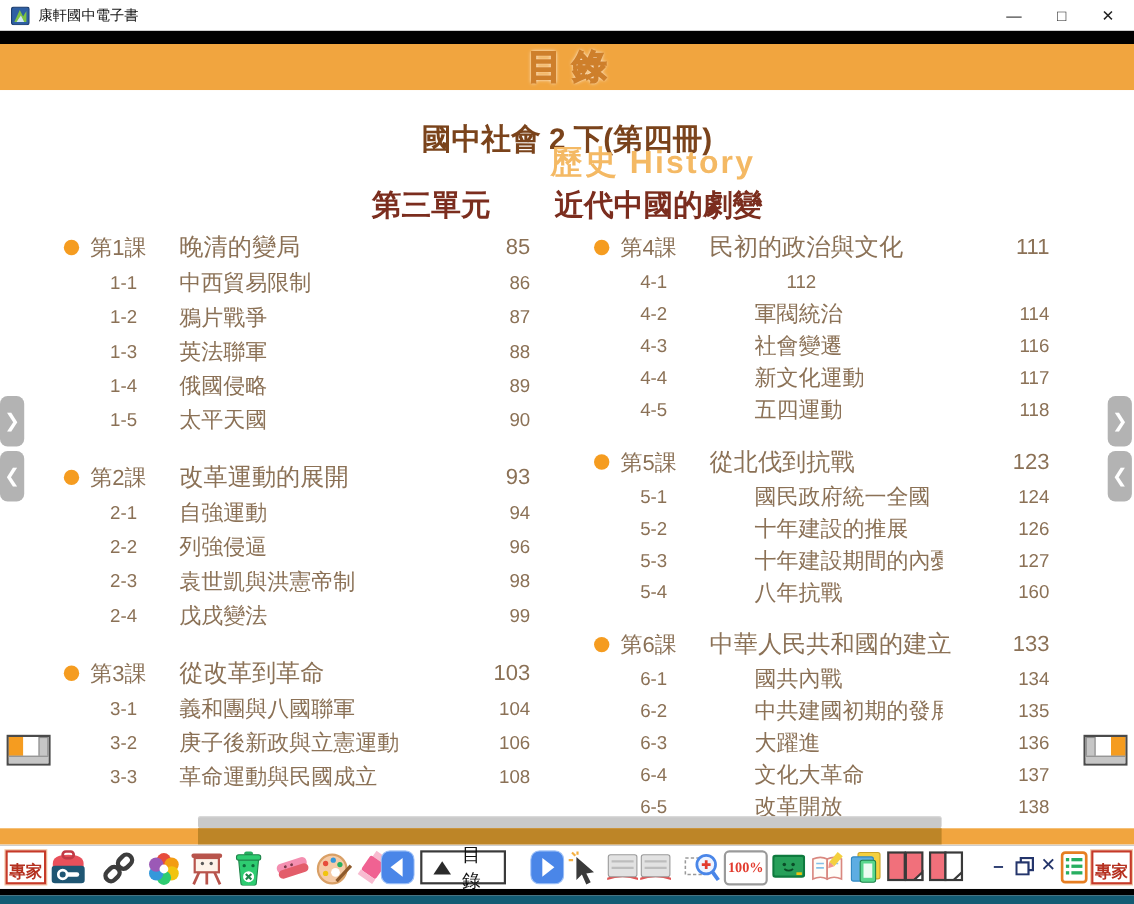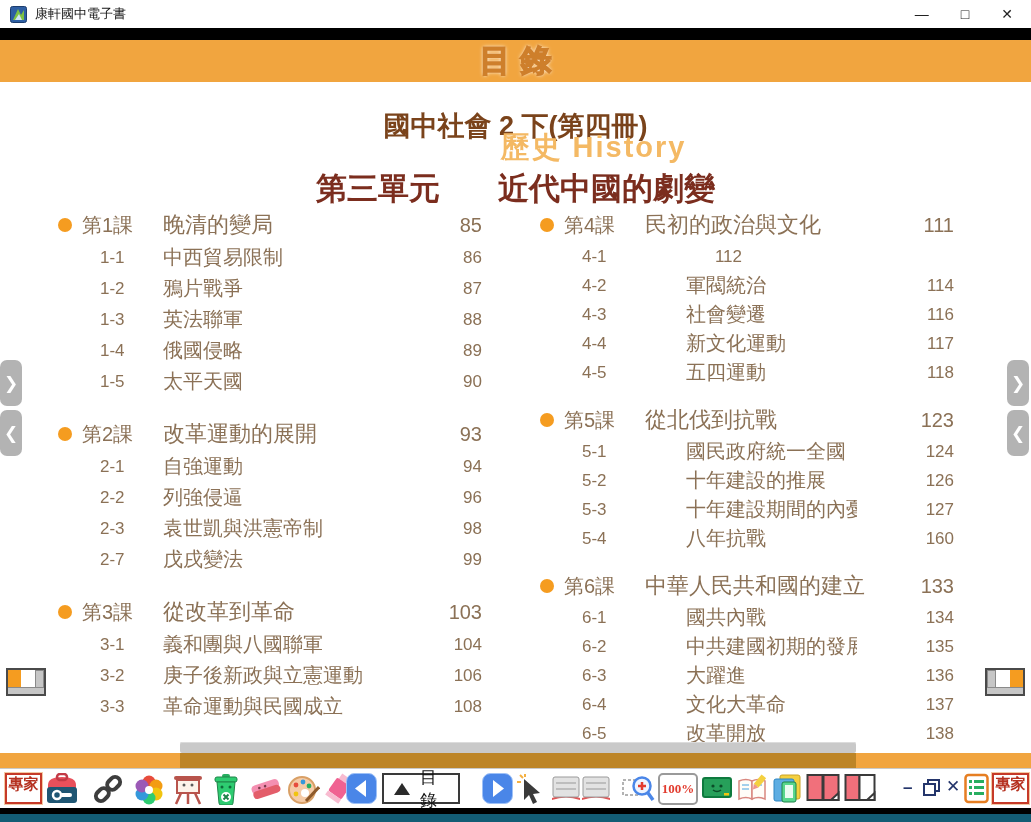--- a/index.html
+++ b/index.html
@@ -19,21 +19,21 @@
   .banner-title { font-size:31px; font-weight:bold; color:#fff; letter-spacing:10px; padding-left:10px;
     -webkit-text-stroke:1.5px #CE7F2B; text-shadow:0 0 4px rgba(255,255,255,.95), 0 0 2px #fff; }
 
   
   .content { position:relative; height:686px; background:#fff; overflow:hidden; }
   .book-title { position:absolute; top:26px; left:0; right:0; text-align:center;
     font-size:27px; font-weight:bold; color:#7A431B; }
   .subject-line { position:absolute; top:46px; left:0; right:0; text-align:center;
     transform:translateX(78px); font-size:29px; font-weight:bold; color:#F4B964; letter-spacing:2px; }
   .unit-row { position:absolute; top:86px; left:0; right:0; display:flex; justify-content:center;
-    gap:58px; font-size:31px; font-weight:bold; color:#7B2D1E; }
+    gap:58px; font-size:27px; font-weight:bold; color:#7B2D1E; }
 
   .toc-col { position:absolute; top:126px; }
   .col-left  { left:52px;  width:430px; }
   .col-right { left:534px; width:420px; }
   .col-left  .toc-block { margin-bottom:20px; }
   .col-right .toc-block { margin-bottom:16px; }
   .toc-row { display:flex; align-items:center; color:#8B7156; }
   .lesson-row { height:34px; font-size:22px; }
   .bullet { width:14px; height:14px; border-radius:50%; background:#F59C20; margin:0 10px 0 6px; flex:none; }
   .lesson-row .no { width:81px; font-size:20px; flex:none; }
@@ -67,21 +67,21 @@
   
   .hscrollbar { position:absolute; left:180px; width:676px; top:660px; height:11px;
     background:#c9c9c9; border-radius:2px; box-shadow:inset 0 1px 0 #dcdcdc; }
   .orange-strip { position:absolute; left:0; right:0; bottom:0; height:15px; background:#F1A53F; }
   .orange-strip .dark { position:absolute; left:180px; width:676px; top:0; height:15px; background:#BD8527; }
 
   
   .toolbar { position:relative; height:40px; background:#fff; border-top:1px solid #c9c9c9; }
   .tb { position:absolute; top:4px; display:flex; align-items:center; justify-content:center; }
   .expert-btn { height:31px; border:2px solid #C63A28; color:#B5301F; background:#fff;
-    font-size:15px; font-weight:bold; display:flex; align-items:flex-start; justify-content:center;
+    font-size:15px; font-weight:bold; display:flex; align-items:flex-end; justify-content:center;
     box-shadow:0 0 0 1px #f3c9a4; }
   .pagebox { height:31px; border:2px solid #3a3a3a; background:#fff; display:flex; align-items:center;
     gap:10px; padding:0 10px; }
   .pagebox .tri { width:0; height:0; border-left:8px solid transparent; border-right:8px solid transparent;
     border-bottom:12px solid #2b2b2b; }
   .pagebox .pagelabel { font-size:17px; color:#111; }
   .zoombox { height:32px; border:2px solid #9a9a9a; border-radius:5px; background:#fff;
     color:#E23B2E; font-size:13px; font-weight:bold;font-family:Liberation Serif, serif; }
   .winglyph { font-size:17px; font-weight:bold; color:#24356B; line-height:1; }
   .below-black { height:6px; background:#000; }
@@ -167,21 +167,21 @@
           <span class="no">2-2</span>
           <span class="title">列強侵逼</span>
           <span class="row-page">96</span>
         </div>
         <div class="toc-row sub-row">
           <span class="no">2-3</span>
           <span class="title">袁世凱與洪憲帝制</span>
           <span class="row-page">98</span>
         </div>
         <div class="toc-row sub-row">
-          <span class="no">2-7</span>
+          <span class="no">2-4</span>
           <span class="title">戊戌變法</span>
           <span class="row-page">99</span>
         </div>
       </div>
       <div class="toc-block">
         <div class="toc-row lesson-row">
           <span class="bullet"></span>
           <span class="no">第3課</span>
           <span class="title">從改革到革命</span>
           <span class="row-page">103</span>

